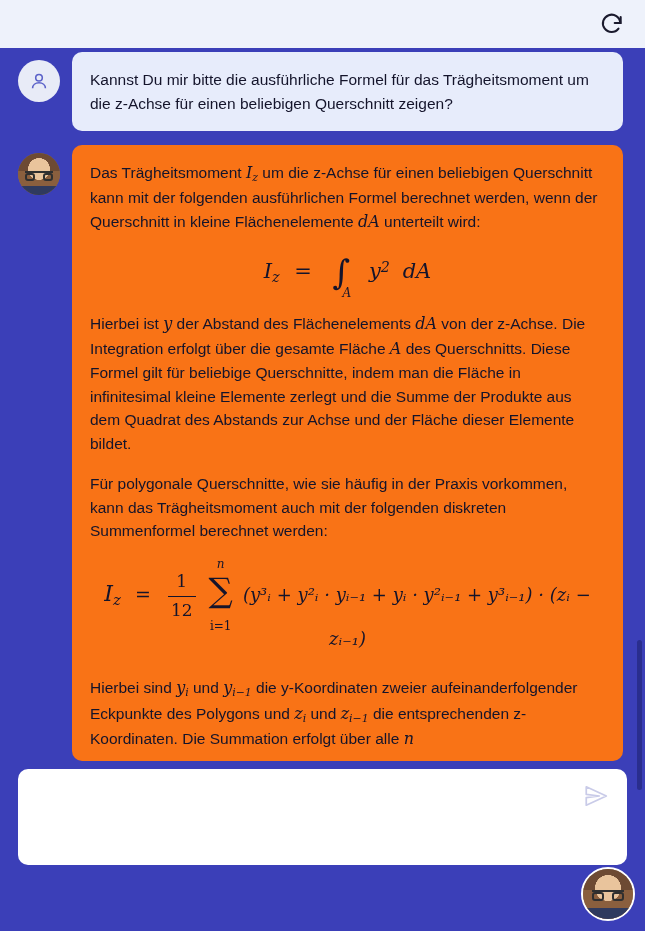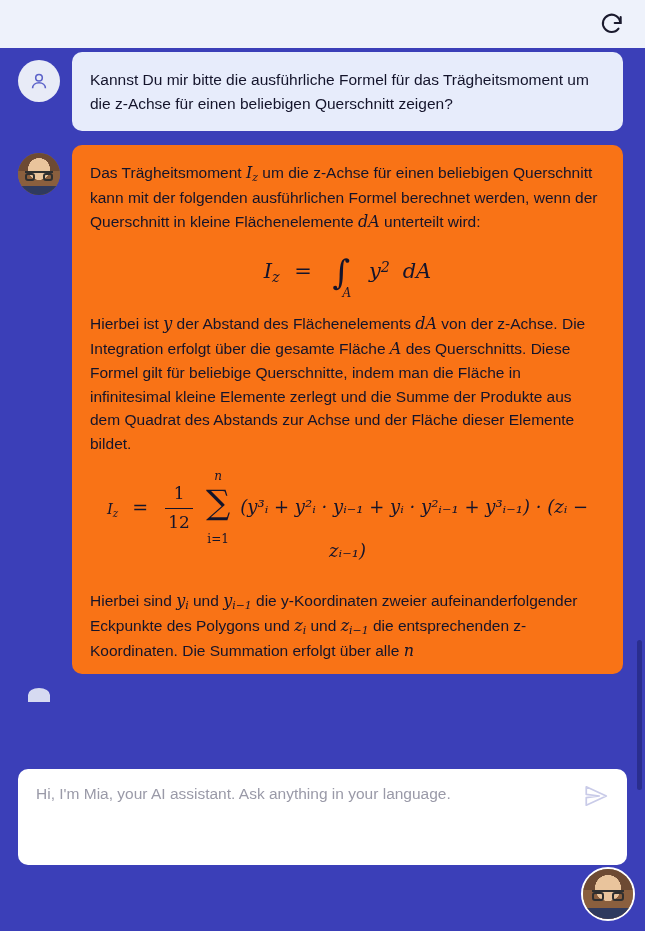--- a/index.html
+++ b/index.html
@@ -369,23 +369,24 @@
           <span class="int-wrap">
             <span class="intsign">∫</span>
             <span class="int-lower">A</span>
           </span>
           <span class="math-inline" style="font-size:21px;margin-left:10px"><span>y</span><span class="math-sup">2</span></span>
           <span class="math-inline" style="font-size:21px;margin-left:6px">dA</span>
         </div>
 
         <p><span>Hierbei ist </span><span class="math-inline">y</span><span> der Abstand des Flächenelements </span><span class="math-inline">dA</span><span> von der z-Achse. Die Integration erfolgt über die gesamte Fläche </span><span class="math-inline">A</span><span> des Querschnitts. Diese Formel gilt für beliebige Querschnitte, indem man die Fläche in infinitesimal kleine Elemente zerlegt und die Summe der Produkte aus dem Quadrat des Abstands zur Achse und der Fläche dieser Elemente bildet.</span></p>
 
+        <p>Für polygonale Querschnitte, wie sie häufig in der Praxis vorkommen, kann das Trägheitsmoment auch mit der folgenden diskreten Summenformel berechnet werden:</p>
 
         <div class="math-block" style="font-size:19px;margin:26px 0 24px 0">
-          <span class="math-inline" style="font-size:15px"><span>I</span><span class="math-sub">z</span></span>
+          <span class="math-inline" style="font-size:22px"><span>I</span><span class="math-sub">z</span></span>
           <span style="margin:0 8px">=</span>
           <span class="frac">
             <span class="num">1</span>
             <span class="den">12</span>
           </span>
           <span class="sum-wrap">
             <span class="sum-upper">n</span>
             <span class="sumsign">∑</span>
             <span class="sum-lower">i=1</span>
           </span>
@@ -399,21 +400,20 @@
 
     <div class="partial-row">
       <div class="partial-avatar"></div>
     </div>
 
   </div>
 
   <div class="scrollbar"></div>
 
   <div class="composer">
-    <input class="composer-input" type="text" value="" placeholder="Hi, I'm Mia, your AI assistant. Ask anything in your language." style="">
     <span class="send-icon">
       <svg width="26" height="26" viewBox="0 0 24 24" fill="none" stroke="currentColor" stroke-width="1.6" stroke-linejoin="round">
         <path d="M3 20.5 21.5 12 3 3.5 3 10.5 15 12 3 13.5 Z"></path>
       </svg>
     </span>
   </div>
 
   <div class="float-avatar">
     <span class="hair"></span>
     <span class="glasses"></span>

